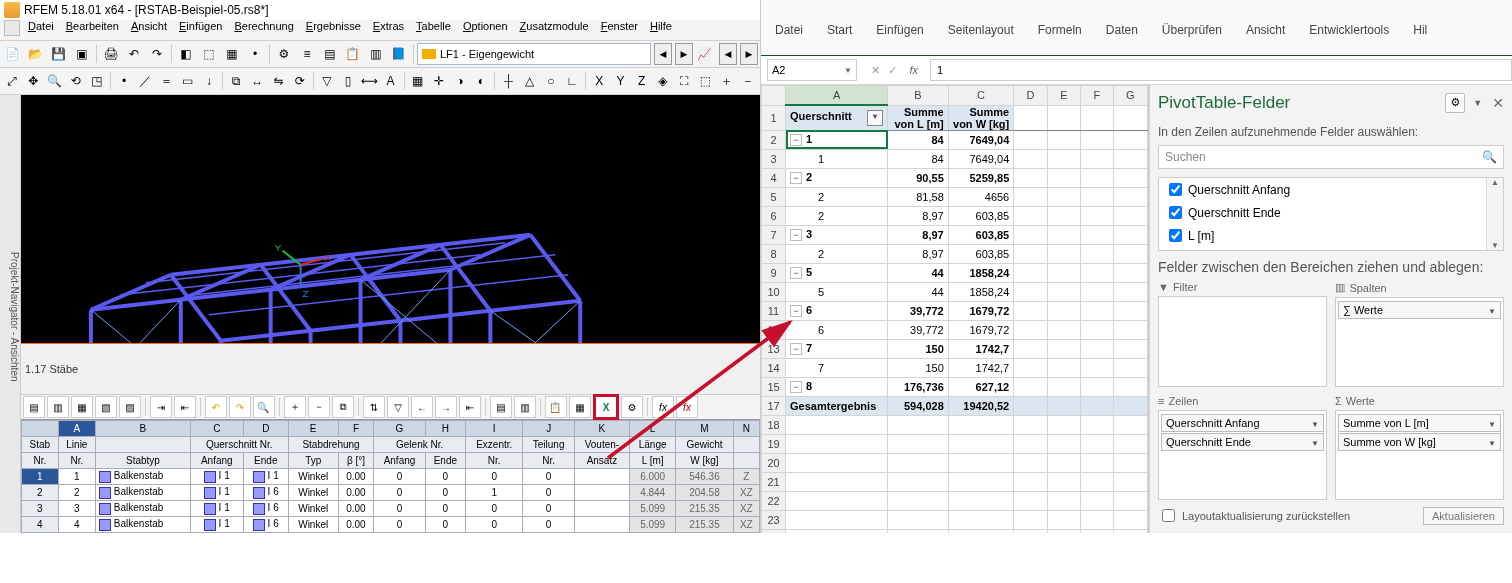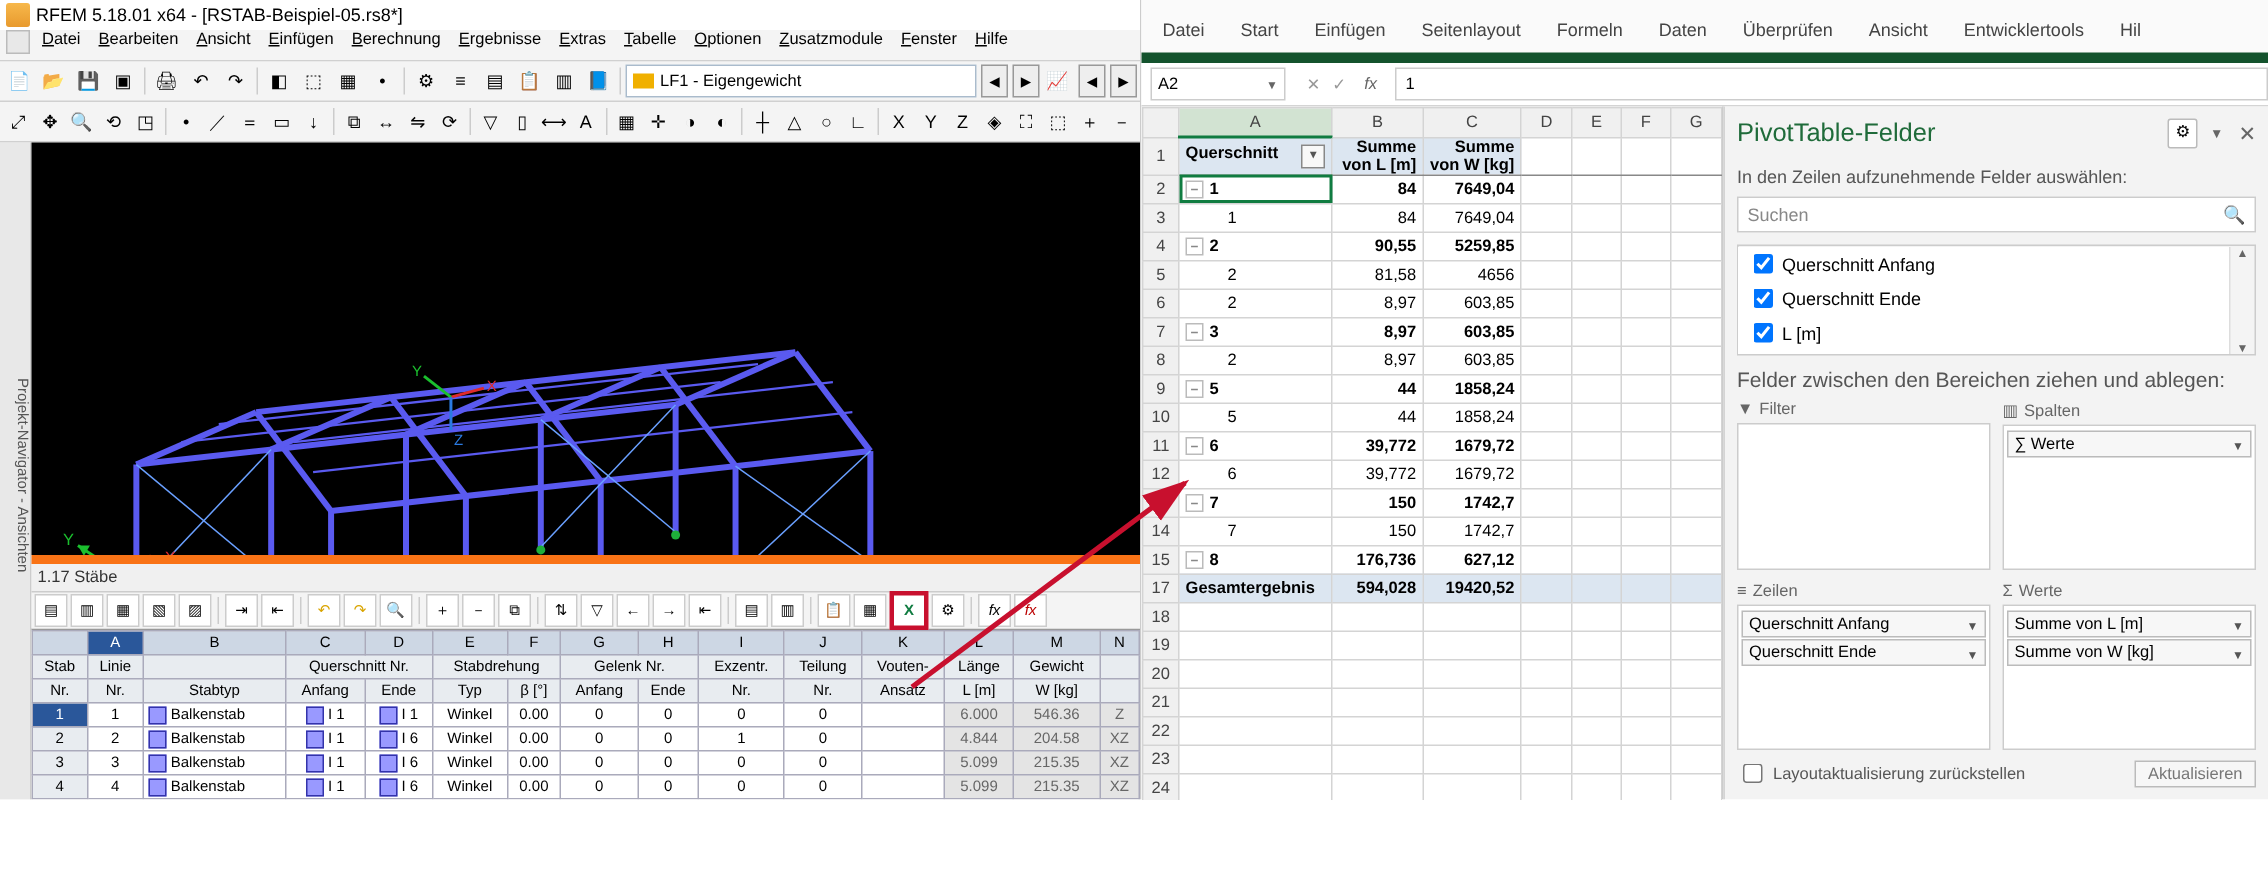--- a/index.html
+++ b/index.html
@@ -19,36 +19,36 @@
 .tsep{width:1px;height:18px;background:#ccc;margin:0 2px}
 .lf-combo{flex:1;min-width:160px;height:20px;border:1px solid #abc;background:#fff;display:flex;align-items:center;padding:0 4px;font-size:11px}
 .lf-combo .flag{width:14px;height:10px;background:#f0b000;margin-right:4px}
 .arrow-btn{width:16px;height:20px;border:1px solid #999;background:#eee;display:flex;align-items:center;justify-content:center;font-size:9px;margin-left:2px}
 
 .rfem-body{flex:1;display:flex;min-height:0}
 .side-strip{width:20px;background:#e8e8e8;border-right:1px solid #ccc;writing-mode:vertical-rl;text-align:center;font-size:10px;color:#555;padding-top:6px}
 .viewport{flex:1;display:flex;flex-direction:column;min-height:0}
 .canvas3d{flex:1;background:#000;position:relative;overflow:hidden}
 .canvas3d svg{position:absolute;inset:0}
-.stab-label{height:18px;background:#f0f0f0;border-top:6px solid #f97316;padding:0 4px;display:flex;align-items:center;font-size:11px;color:#333}
+.stab-label{height:18px;background:#f0f0f0;border-top:1px solid #f97316;padding:16px 4px;display:flex;align-items:center;font-size:11px;color:#333}
 
 .ttoolbar{height:24px;display:flex;align-items:center;background:#f4f4f4;border-top:1px solid #ccc;padding:0 2px;gap:2px;position:relative}
 .ttoolbar .tbtn{width:20px;height:20px;border:1px solid #ccc;background:#fff;font-size:10px;display:flex;align-items:center;justify-content:center}
 .excel-btn{border:3px solid #c8102e!important}
 
 .bottom-table{overflow:auto;border-top:1px solid #999}
 table.rfem-tab{border-collapse:collapse;font-size:10px;width:100%}
 table.rfem-tab th,table.rfem-tab td{border:1px solid #aab;padding:0 3px;height:15px;white-space:nowrap;text-align:center;background:#fff}
 table.rfem-tab th{background:#e8ecf0;font-weight:normal}
 table.rfem-tab .colhdr{background:#cdd7e4}
 table.rfem-tab .sel{background:#2a579a;color:#fff}
 table.rfem-tab .gray{background:#e4e4e4;color:#666}
 .ibox{display:inline-block;width:10px;height:10px;border:1px solid #33a;background:#99f;vertical-align:middle}
 
-.excel-ribbon{height:27px;display:flex;align-items:flex-end;border-bottom:7px solid #14532d;padding:4px 8px;gap:12px;font-size:12px;background:#fafafa}
+.excel-ribbon{height:27px;display:flex;align-items:flex-end;border-bottom:1px solid #14532d;padding:14px 8px;gap:12px;font-size:12px;background:#fafafa}
 .excel-ribbon .rtab{padding:4px 6px;color:#444;cursor:default}
 .excel-formula{height:28px;display:flex;align-items:center;border-bottom:1px solid #d4d4d4;background:#fff}
 .name-box{width:80px;height:20px;border:1px solid #ccc;margin:0 6px;padding:0 4px;display:flex;align-items:center;background:#fff}
 .name-box .dd{margin-left:auto;font-size:8px;color:#666}
 .fx-icons{display:flex;gap:8px;padding:0 8px;color:#999;align-items:center}
 .fx-label{font-style:italic;color:#666;margin:0 4px}
 .fx-value{flex:1;height:20px;border:1px solid #ccc;padding:0 6px;display:flex;align-items:center}
 .excel-body{flex:1;display:flex;min-height:0}
 .excel-grid{flex:1;overflow:auto;border-right:1px solid #ccc;position:relative}
 .excel-grid table{border-collapse:collapse;font-size:11px}

